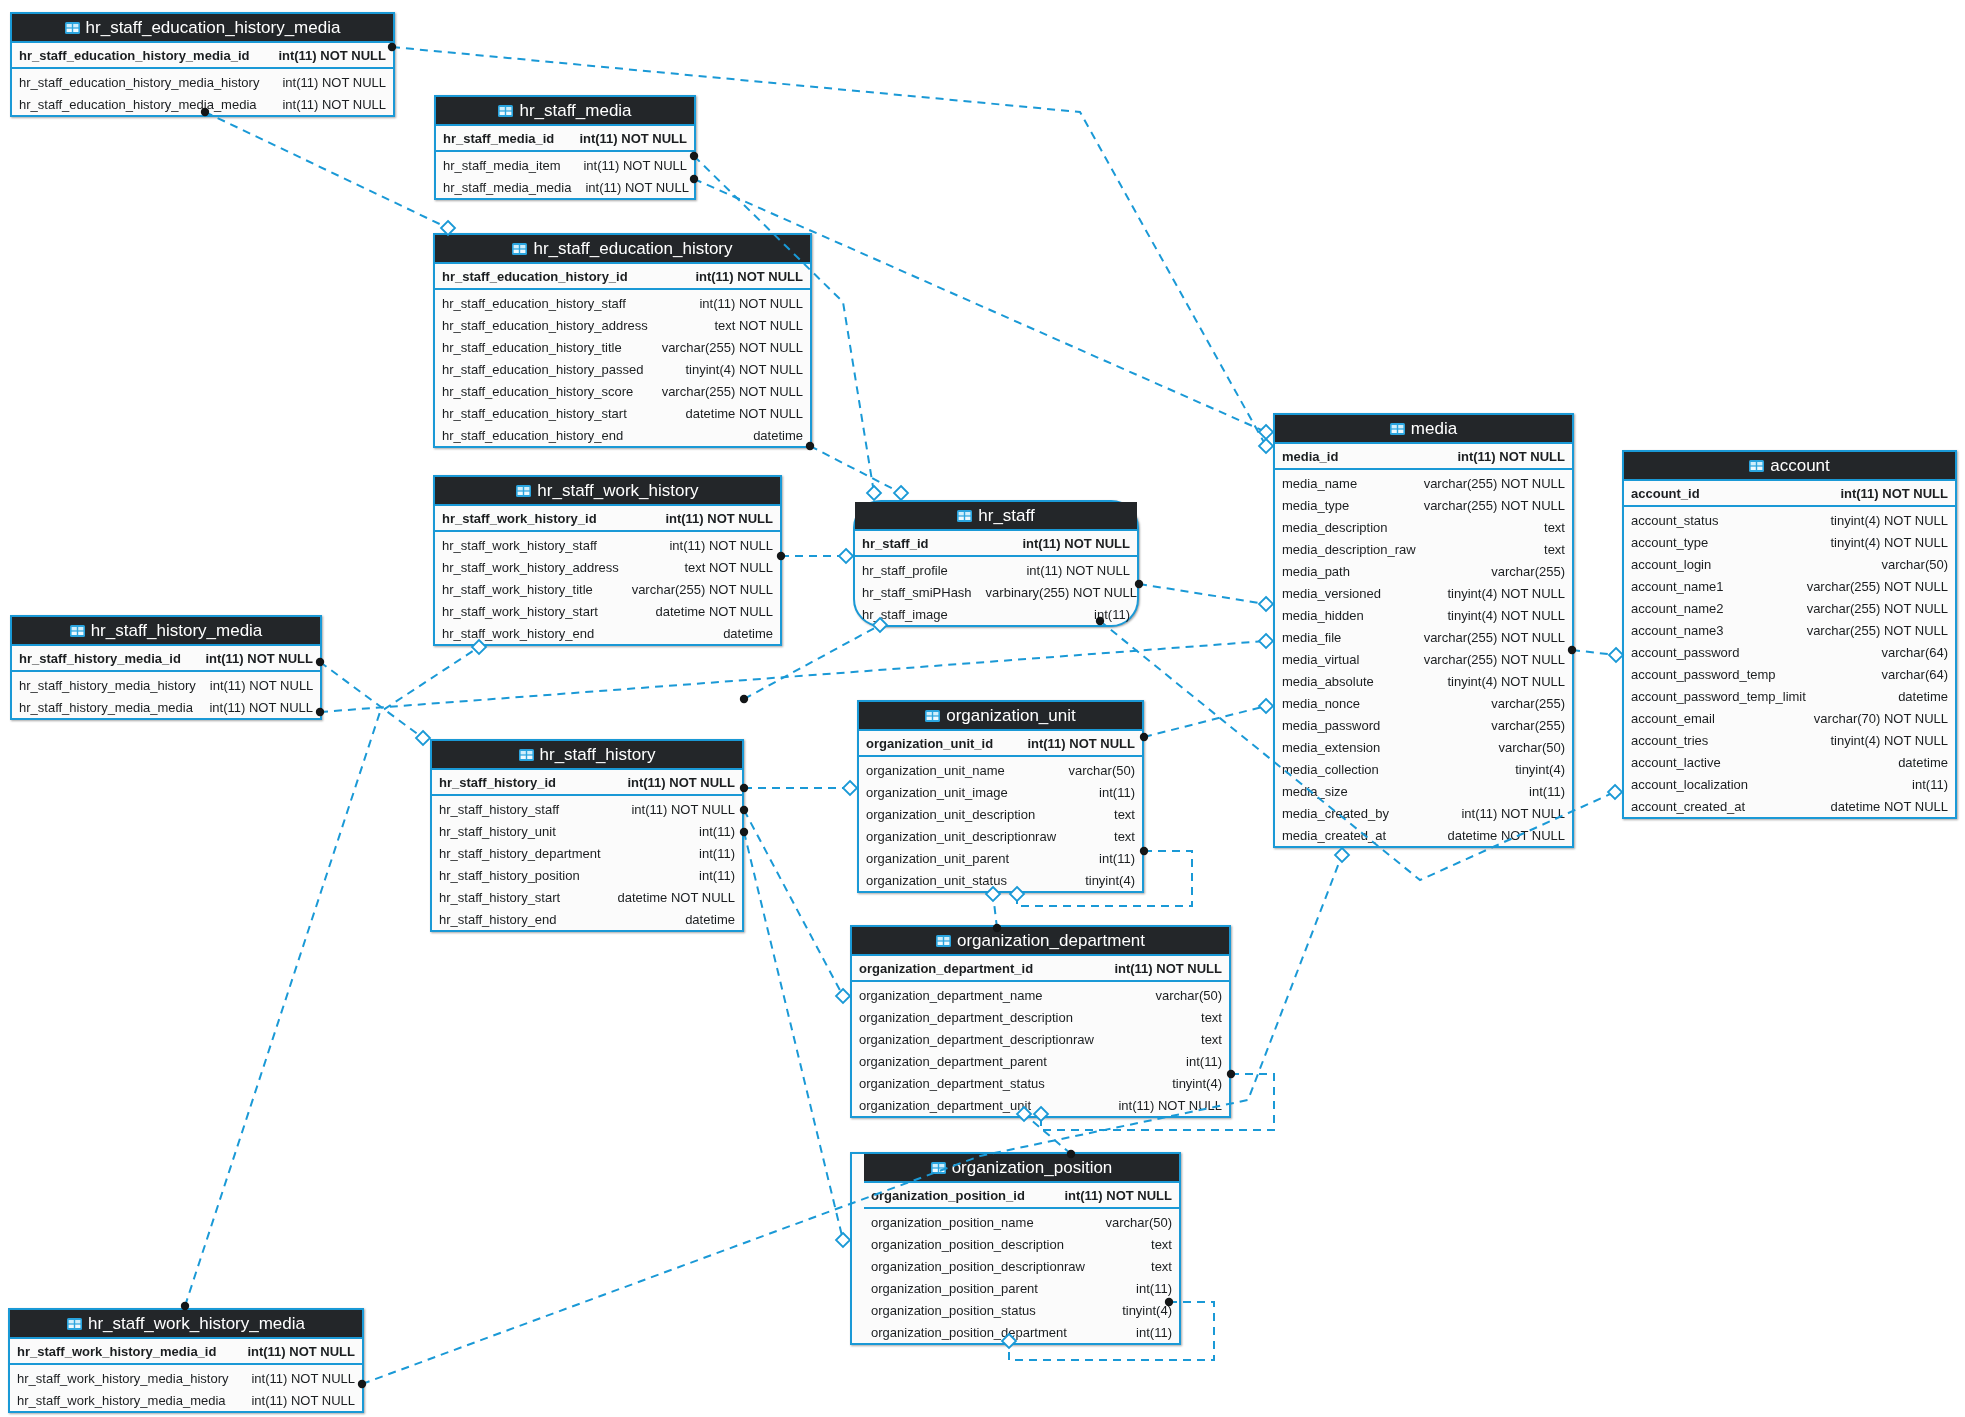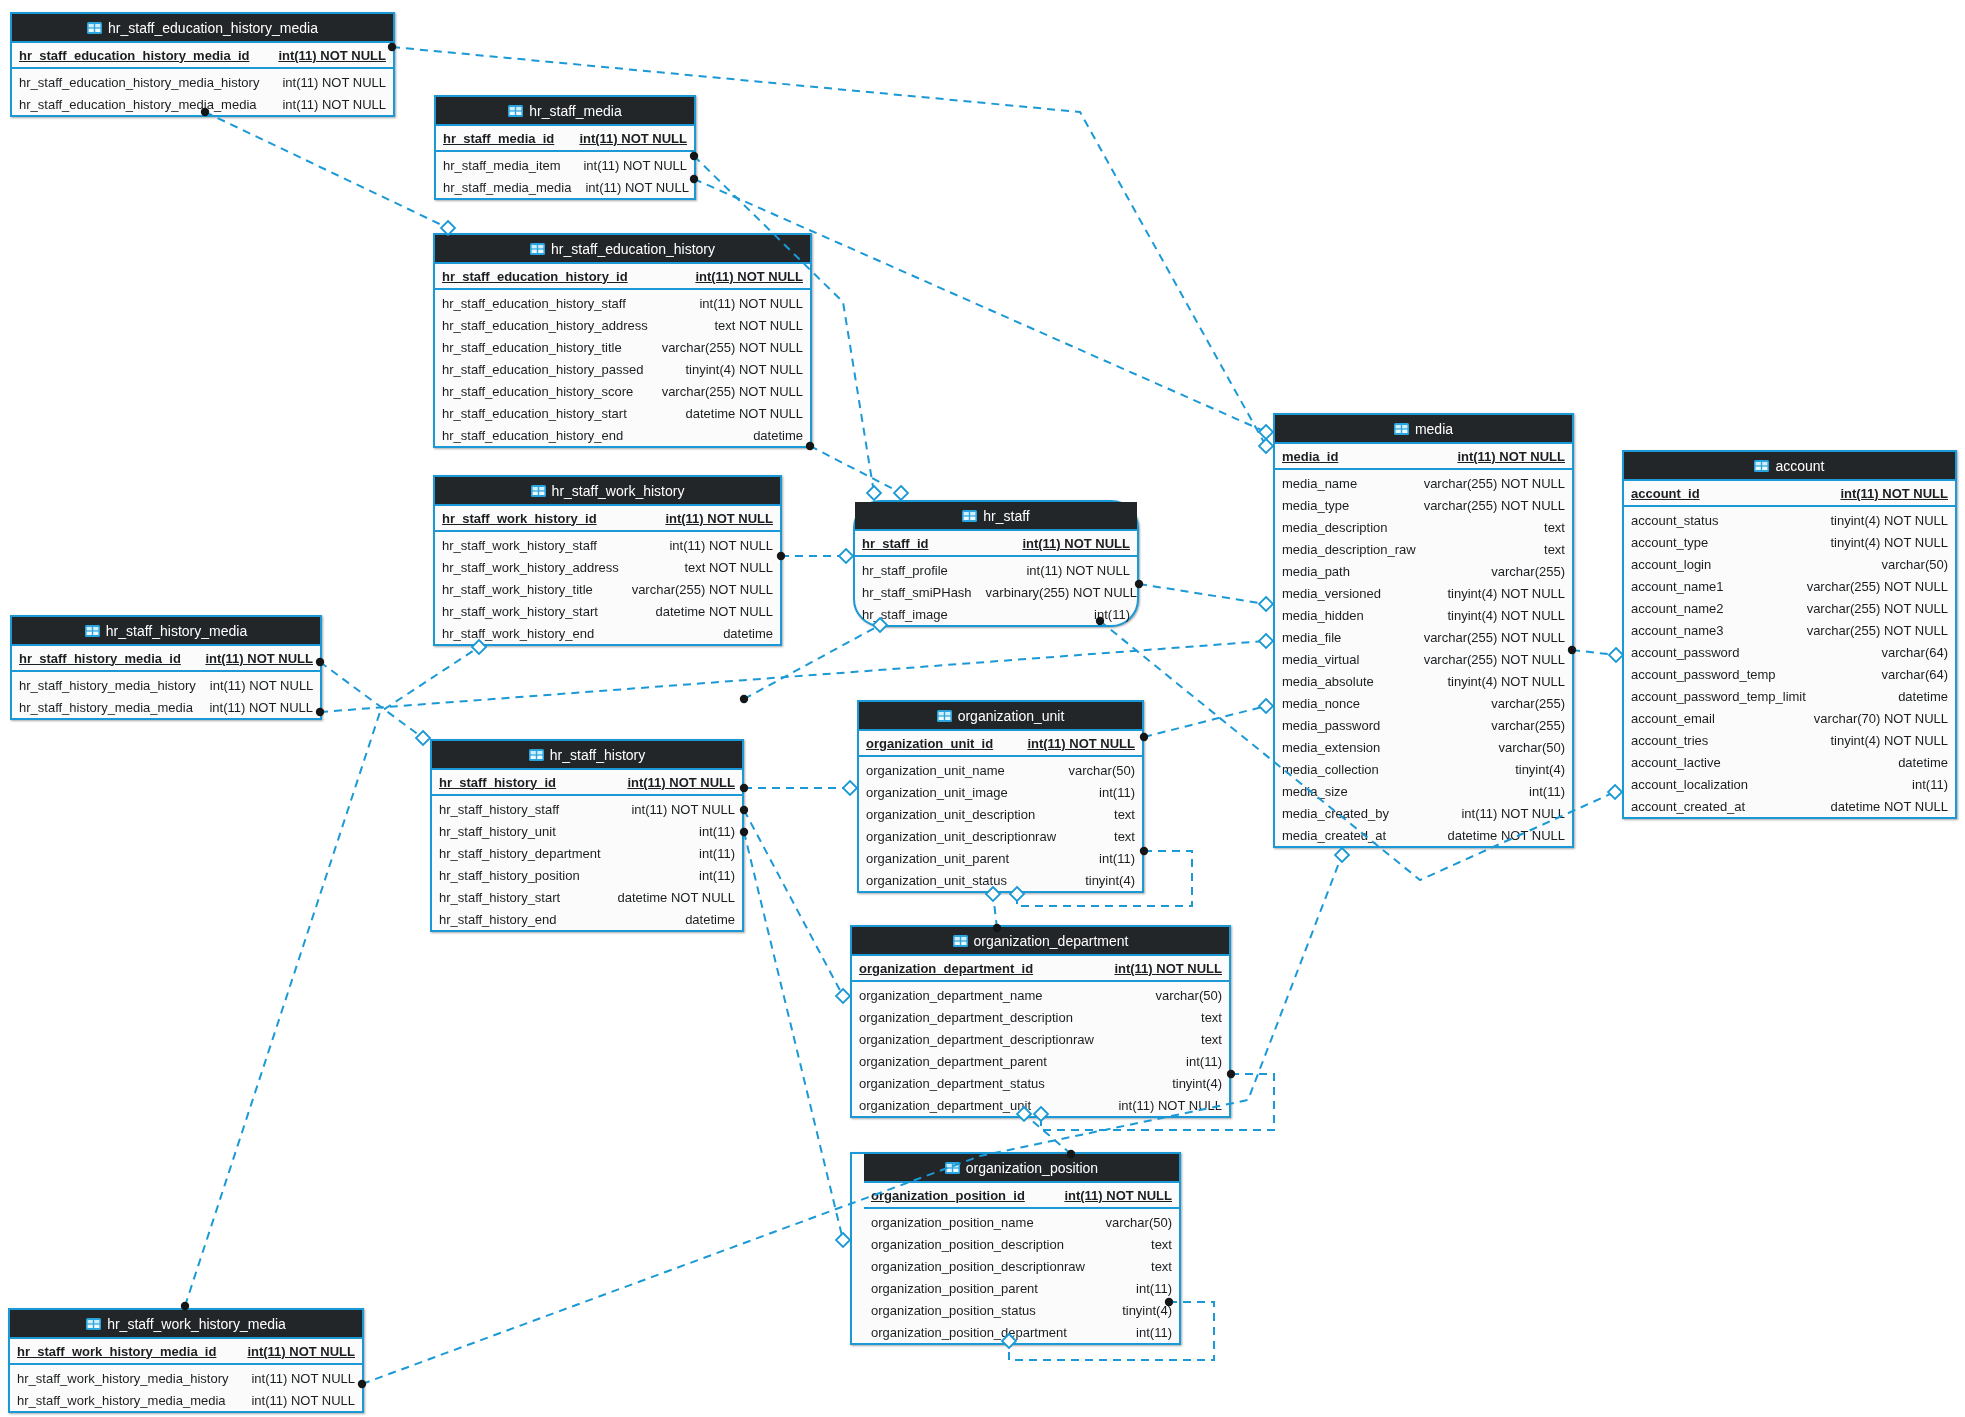--- a/index.html
+++ b/index.html
@@ -9,28 +9,28 @@
   }
   .table{
     position:absolute;background:#fbfbfb;
     border:2px solid #1a99d6;
     box-shadow:1px 1px 2px rgba(0,0,0,0.35);
     z-index:2;
   }
   .thead{
     height:27px;background:#232629;color:#ffffff;
     display:flex;align-items:center;justify-content:center;gap:6px;
-    font-size:14px;border-bottom:2px solid #1a99d6;
+    font-size:17px;border-bottom:2px solid #1a99d6;
   }
   .ticon{display:inline-flex;align-items:center;}
   .trow{
     display:flex;justify-content:space-between;align-items:center;
     height:22px;font-size:13px;color:#1b1e20;padding:0 7px;white-space:nowrap;
   }
-  .trow.pk{height:24px;font-weight:bold;border-bottom:2px solid #1a99d6;margin-bottom:2px;text-decoration:underline;}
+  .trow.pk{height:24px;font-weight:bold;border-bottom:2px solid #1a99d6;margin-bottom:2px;}
   .cname{margin-right:14px;}
   .ctype{margin-left:auto;}
   #wires{position:absolute;left:0;top:0;z-index:5;pointer-events:none;}
   #wires g{pointer-events:stroke;}
 </style>
 </head>
 <body>
 
 <div id="canvas">
   <svg id="wires" width="1965" height="1417" viewBox="0 0 1965 1417">

